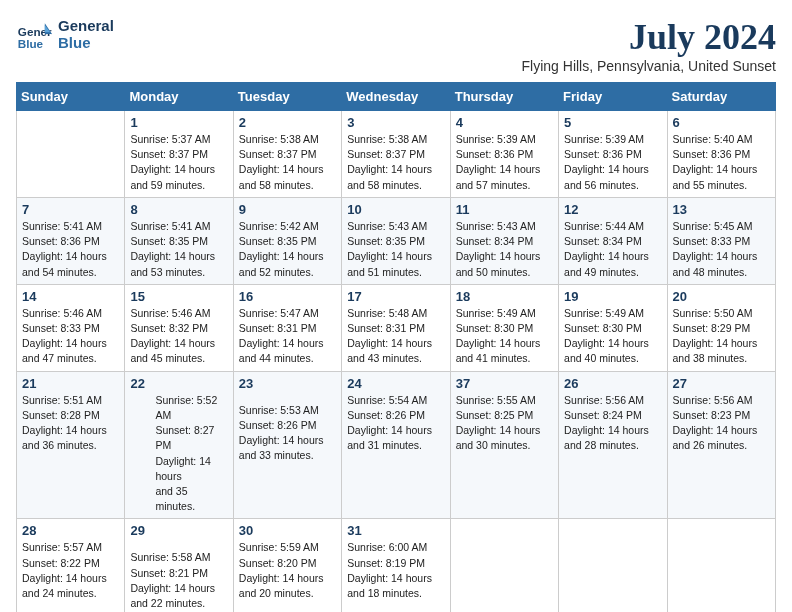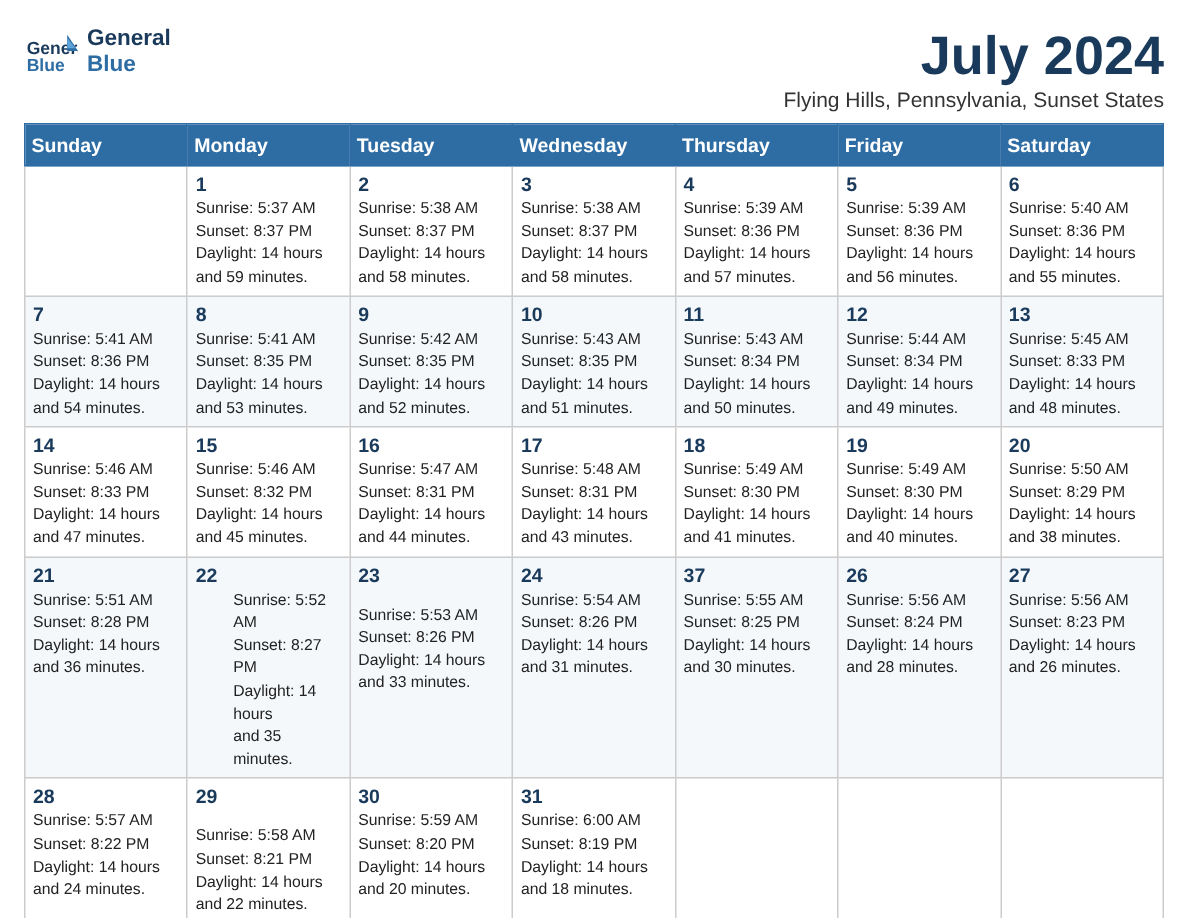--- a/index.html
+++ b/index.html
@@ -25,20 +25,21 @@
       width: 36px;
       height: 36px;
     }
     .title-area {
       text-align: right;
     }
     .month-title {
       font-size: 36px;
       font-weight: bold;
       color: #1a3a5c;
+      font-family: Liberation Serif, serif;
     }
     .location-title {
       font-size: 14px;
       color: #333;
     }
     .calendar-table {
       width: 100%;
       border-collapse: collapse;
       font-size: 11px;
       border-radius: 23px;
@@ -90,21 +91,21 @@
       <polygon points="32,8 40,20 32,20" fill="#2e6da4"></polygon>
       <polygon points="32,10 38,18 32,18" fill="#5ba3d9"></polygon>
     </svg>
     <div style="display:flex;flex-direction:column;">
       <span style="font-size:15px;font-weight:bold;color:#1a3a5c;">General</span>
       <span style="font-size:15px;font-weight:bold;color:#2e6da4;">Blue</span>
     </div>
   </div>
   <div class="title-area">
     <div class="month-title">July 2024</div>
-    <div class="location-title">Flying Hills, Pennsylvania, Sunset States</div>
+    <div class="location-title">Flying Hills, Pennsylvania, United Sunset</div>
   </div>
 </div>
 
 <table class="calendar-table">
   <thead>
     <tr id="weekday-header">
     <th>Sunday</th>
         <th>Monday</th>
         <th>Tuesday</th>
         <th>Wednesday</th>

